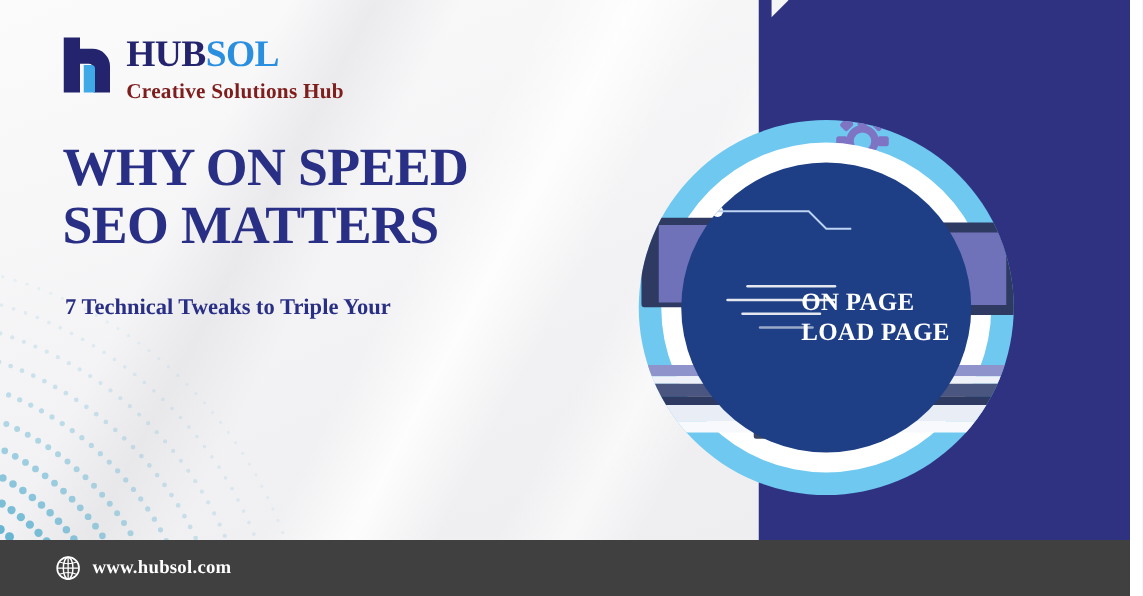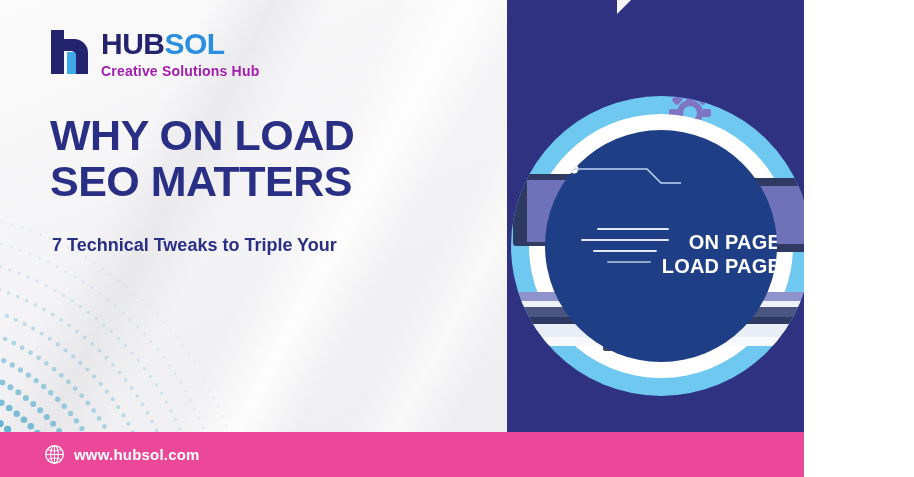--- a/index.html
+++ b/index.html
@@ -2,22 +2,23 @@
 <html><head>
 <meta charset="utf-8">
 <style>
   html,body{margin:0;padding:0;}
   body{
     width:914px;height:477px;overflow:hidden;
     font-family:"Liberation Sans", sans-serif;
     background:#ffffff;
   }
   .banner{
-    position:relative;width:804px;height:477px;overflow:hidden;
+    position:relative;width:904px;height:477px;overflow:hidden;
     background:#f3f3f3;
+    font-family:Liberation Serif, serif;
   }
   
   .bg-light{
     position:absolute;inset:0;
     background:
       linear-gradient(118deg, rgba(255,255,255,0) 38%, rgba(255,255,255,.85) 44%, rgba(255,255,255,0) 50%),
       linear-gradient(118deg, rgba(255,255,255,0) 54%, rgba(255,255,255,.6) 59%, rgba(255,255,255,0) 64%),
       linear-gradient(118deg, rgba(228,228,231,0) 20%, rgba(224,224,228,.55) 26%, rgba(228,228,231,0) 32%),
       linear-gradient(160deg,#fbfbfc 0%,#f1f1f3 55%,#ececef 100%);
   }
@@ -39,42 +40,42 @@
   
   .logo{
     position:absolute;left:48px;top:26px;display:flex;align-items:flex-start;gap:7px;
   }
   .logo-mark{position:relative;width:46px;height:52px;flex:none;}
   .logo-text{display:flex;flex-direction:column;gap:1px;padding-top:3px;}
   .logo-word{font-size:30px;font-weight:bold;letter-spacing:-0.5px;line-height:1;}
   .logo-word .hub{color:#23236e;}
   .logo-word .sol{color:#2b8fe0;}
   .logo-tag{
-    font-size:14px;font-weight:bold;color:#a21caf;letter-spacing:.2px;line-height:1;
+    font-size:17px;font-weight:bold;color:#7f1d1d;letter-spacing:.2px;line-height:1;
     margin-top:4px;
   }
   
   .headline{
     position:absolute;left:50px;top:112px;width:440px;
     color:#2a2f86;font-size:43px;font-weight:bold;line-height:1.08;
     letter-spacing:-.5px;
   }
   .headline .l2{display:block;}
   .subhead{
     position:absolute;left:52px;top:232px;width:310px;
     color:#2a2f86;font-size:18px;font-weight:bold;line-height:1.5;
   }
   .subhead .s2{display:block;}
   
   .illus{
     position:absolute;left:511px;top:96px;width:300px;height:300px;
   }
   .ring-outer{
     position:absolute;inset:0;border-radius:50%;
-    background:#6ec8f0;overflow:hidden;text-align:right;
+    background:#6ec8f0;overflow:hidden;
   }
   .ring-gear{
     position:absolute;left:150px;top:-12px;width:58px;height:58px;
     color:#7f74c4;
   }
   .ring-white{
     position:absolute;left:18px;top:18px;width:264px;height:264px;
     border-radius:50%;background:#ffffff;
   }
   .screen-left{
@@ -131,21 +132,21 @@
   }
   .illus-text .t2{display:block;}
   .ring-clip-bottom{
     
     position:absolute;left:40px;bottom:8px;width:220px;height:26px;
     border-radius:0 0 110px 110px;background:#6ec8f0;z-index:-1;
   }
   
   .footer{
     position:absolute;left:0;bottom:0;width:914px;height:45px;
-    background:#ec4899;display:flex;
+    background:#404040;display:flex;
   }
   .footer-inner{display:flex;align-items:center;gap:9px;margin-left:44px;}
   .globe-icon{width:21px;height:21px;flex:none;color:#ffffff;}
   .footer-url{color:#ffffff;font-size:15px;font-weight:bold;letter-spacing:.2px;}
 </style>
 </head>
 <body>
 
 <div class="banner">
 
@@ -657,21 +658,21 @@
     </svg>
     <div class="logo-text">
       <div class="logo-word">
         <span class="hub">HUB</span><span class="sol">SOL</span>
       </div>
       <div class="logo-tag">Creative Solutions Hub</div>
     </div>
   </div>
 
   <div class="headline">
-    <span>WHY ON LOAD</span>
+    <span>WHY ON SPEED</span>
     <span class="l2">SEO MATTERS</span>
   </div>
 
   <div class="subhead">
     <span>7 Technical Tweaks to Triple Your</span>
   </div>
 
   <div class="illus">
     <div class="ring-clip-bottom"></div>
 

